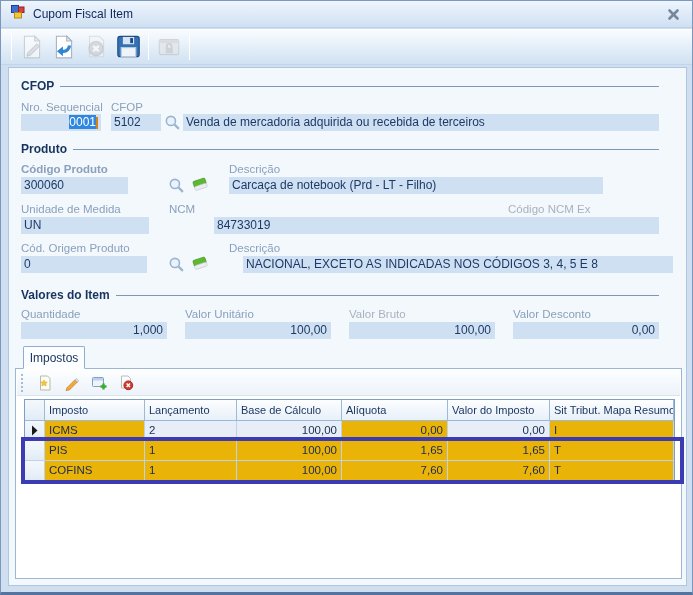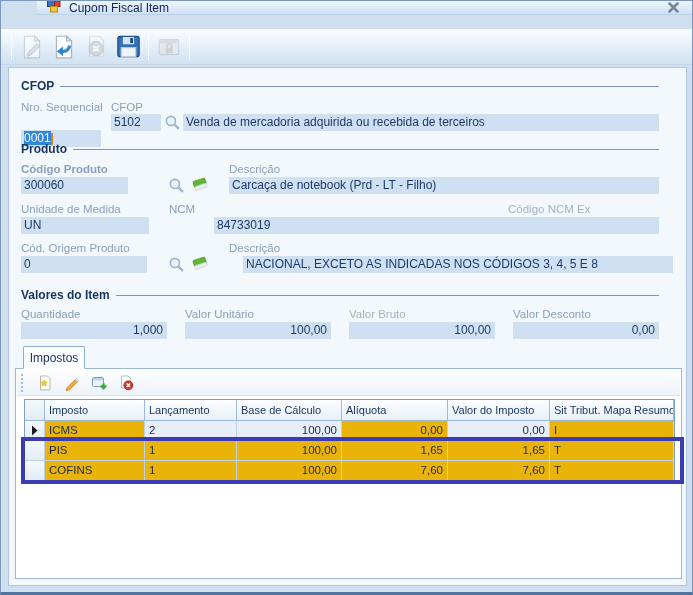--- a/index.html
+++ b/index.html
@@ -5,24 +5,24 @@
   html,body { margin:0; padding:0; background:#e8eef5; font-family:"Liberation Sans", sans-serif; }
   * { box-sizing:border-box; }
   .window {
     position:relative; width:693px; height:595px;
     background:#cfdff0;
     border:1px solid #7b97bd; border-bottom:3px solid #54749f;
     overflow:hidden;
   }
   
   .titlebar {
-    position:absolute; left:0; top:0; right:0; height:14px;
+    position:absolute; left:0; top:0; right:0; height:27px;
     background:linear-gradient(#eef5fd,#cfe0f2);
     border-bottom:1px solid #bdd1e8;
-    display:flex; align-items:center; padding:0 9px;margin-left:36px;
+    display:flex; align-items:center; padding:0 9px;
   }
   .title-text { margin-left:7px; font-size:12px; color:#10265c; flex:1; }
   .close-btn { width:20px; height:18px; display:flex; align-items:center; justify-content:center; cursor:default; }
   
   .toolbar {
     position:absolute; left:0; top:28px; right:0; height:36px;
     background:linear-gradient(#fbfdff,#dcE9f6 70%,#d2e2f2);
     border-bottom:1px solid #c2d5ea;
     display:flex; align-items:center; padding-left:6px;
   }
@@ -156,21 +156,21 @@
   </div>
 
   <div class="content-frame"></div>
 
   <div class="gb-header" style="left:20px; top:78px; width:638px;">
     <span class="gb-title">CFOP</span>
     <span class="gb-line"></span>
   </div>
   <span class="lbl" style="left:20px; top:100px;">Nro. Sequencial</span>
   <span class="lbl" style="left:110px; top:100px;">CFOP</span>
-  <div class="field" style="left:20px; top:129px; width:80px;"><span class="sel-text">0001</span><span class="caret"></span></div>
+  <div class="field" style="left:20px; top:113px; width:80px;text-align:right;"><span class="sel-text">0001</span><span class="caret"></span></div>
   <div class="field" style="left:110px; top:113px; width:50px;">5102</div>
   <span class="inline-icon" style="left:162px; top:112px;">
     <svg width="17" height="17" viewBox="0 0 16 16">
       <circle cx="6.5" cy="6.5" r="4.3" fill="#eaf3fb" stroke="#9ab4d0" stroke-width="1.5"></circle>
       <line x1="10" y1="10" x2="14" y2="14" stroke="#9ab4d0" stroke-width="2"></line>
     </svg>
   </span>
   <div class="field" style="left:182px; top:113px; width:476px;">Venda de mercadoria adquirida ou recebida de terceiros</div>
 
   <div class="gb-header" style="left:20px; top:141px; width:638px;">
@@ -187,21 +187,21 @@
     </svg>
   </span>
   <span class="inline-icon" style="left:190px; top:174px;">
     <svg width="20" height="18" viewBox="0 0 20 18">
       <g transform="rotate(-18 10 9)">
         <rect x="3" y="4" width="14" height="7" rx="1.5" fill="#5cb82e" stroke="#3f8c1c" stroke-width=".6"></rect>
         <rect x="3" y="10" width="14" height="4.5" rx="1.5" fill="#eceff2" stroke="#b9c1c8" stroke-width=".6"></rect>
       </g>
     </svg>
   </span>
-  <div class="field" style="left:228px; top:176px; width:430px;">Carcaça de notebook (Prd - LT - Filho)</div>
+  <div class="field" style="left:228px; top:176px; width:374px;">Carcaça de notebook (Prd - LT - Filho)</div>
 
   <span class="lbl" style="left:20px; top:202px;">Unidade de Medida</span>
   <span class="lbl" style="left:168px; top:202px;">NCM</span>
   <span class="lbl dim" style="left:507px; top:202px;">Código NCM Ex</span>
   <div class="field" style="left:20px; top:216px; width:128px;">UN</div>
   <div class="field" style="left:168px; top:216px; width:324px;margin-left:45px;">84733019</div>
   <div class="field" style="left:507px; top:216px; width:151px;"></div>
 
   <span class="lbl" style="left:20px; top:241px;">Cód. Origem Produto</span>
   <span class="lbl" style="left:228px; top:241px;">Descrição</span>

